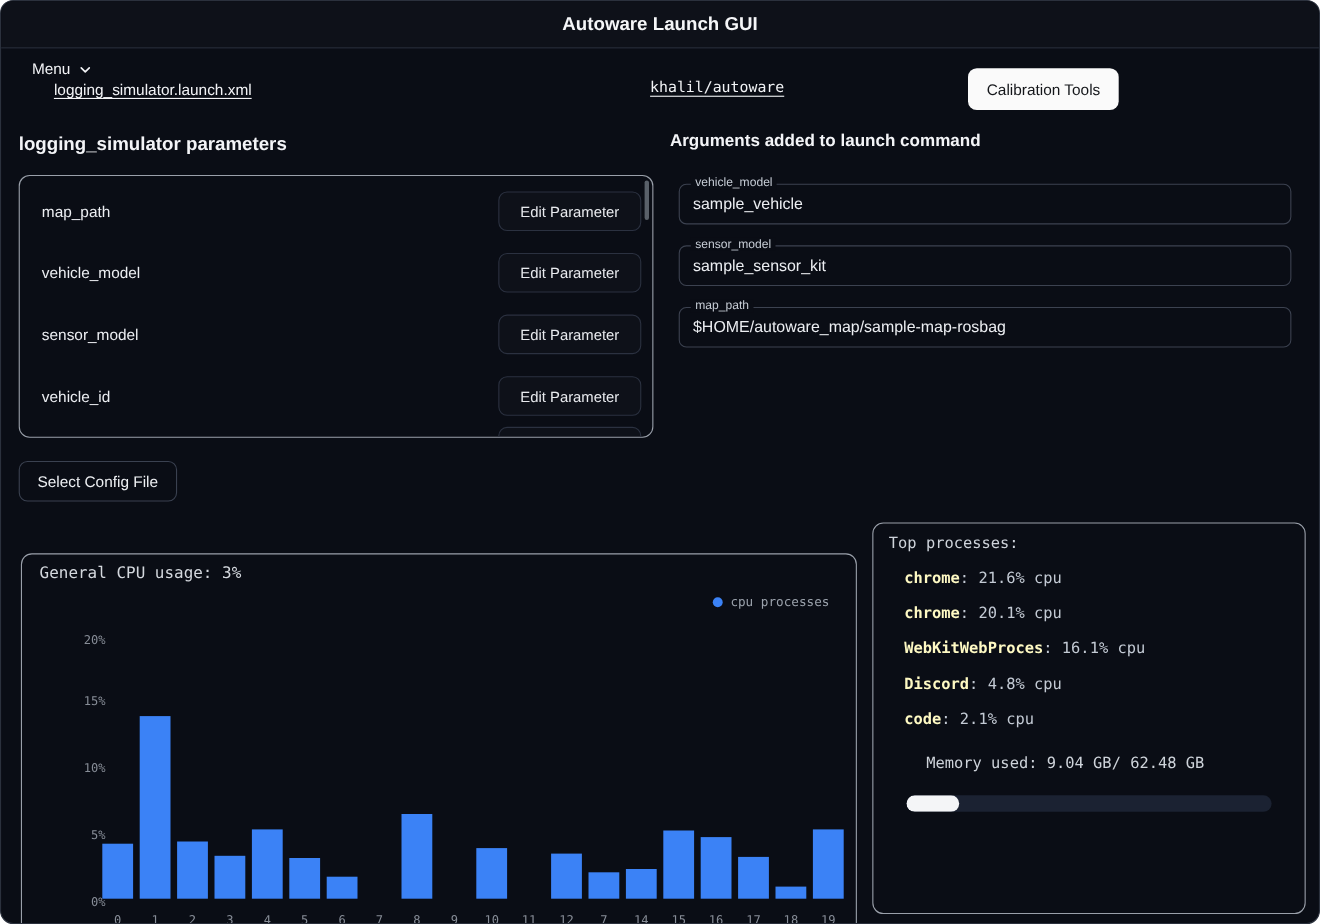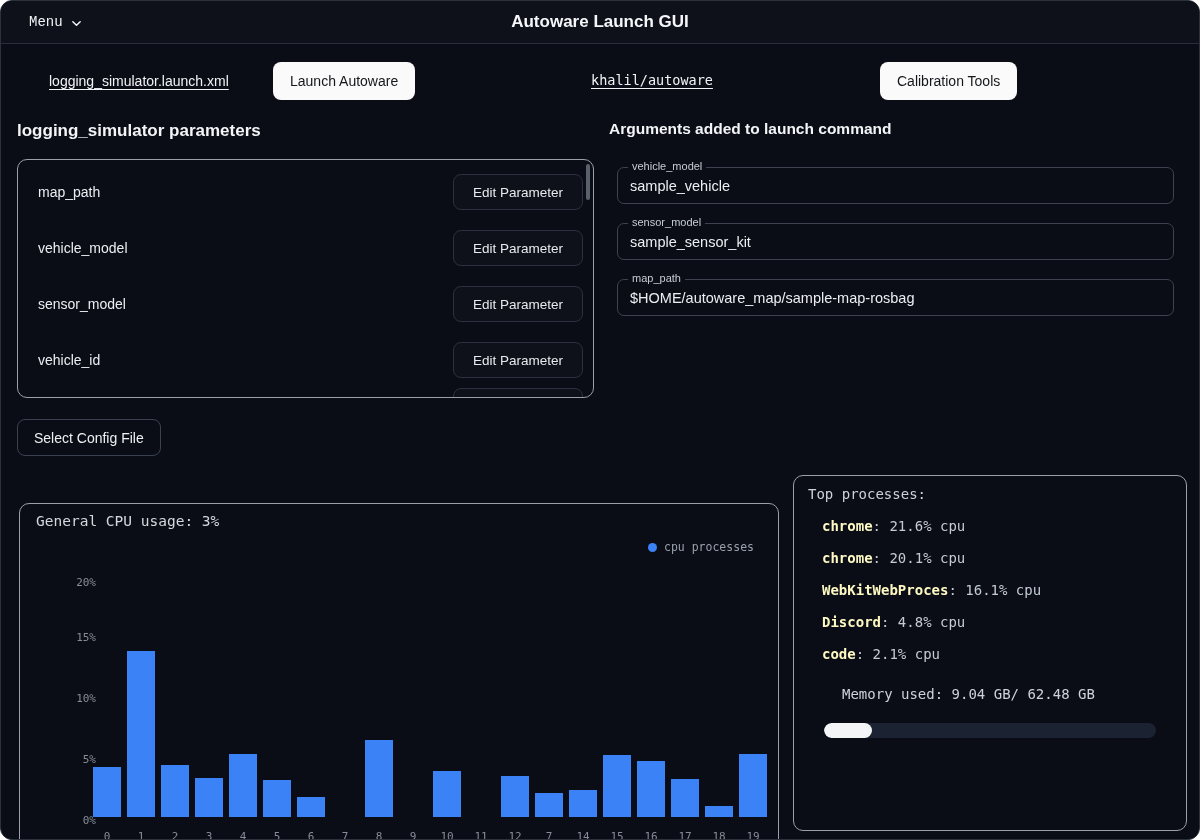--- a/index.html
+++ b/index.html
@@ -1,17 +1,17 @@
 <!DOCTYPE html>
 <html><head>
 <meta charset="utf-8">
 <style>
   html,body{margin:0;padding:0;background:#ffffff;}
   *{box-sizing:border-box;}
-  .sans{font-family:Liberation Mono, monospace;}
+  .sans{font-family:Liberation Sans, sans-serif;margin-top:40px;}
 
   #window{
     position:relative;width:1200px;height:840px;background:#0a0d15;
     border-radius:12px;border:1px solid #2b313d;overflow:hidden;
     font-family:"Liberation Sans", sans-serif;color:#e8eaee;
   }
 
   
   #topbar{
     position:absolute;left:0;top:0;width:100%;height:43px;
@@ -128,21 +128,20 @@
     <button id="menu-btn" class="sans">
       <span>Menu</span>
       <svg width="11" height="11" viewBox="0 0 12 12">
         <polyline points="2,4 6,8 10,4" fill="none" stroke="#f2f3f6" stroke-width="1.6" stroke-linecap="round" stroke-linejoin="round"></polyline>
       </svg>
     </button>
     <div id="app-title">Autoware Launch GUI</div>
   </div>
 
   <a id="launch-file-link" class="link">logging_simulator.launch.xml</a>
-  <button id="launch-btn" class="btn-white">Launch Autoware</button>
   <a id="repo-link" class="link">khalil/autoware</a>
   <button id="calib-btn" class="btn-white">Calibration Tools</button>
 
   <div id="params-heading">logging_simulator parameters</div>
   <div id="params-panel">
 
     <div class="param-row">
         <span class="param-label">map_path</span>
         <button class="edit-btn">Edit Parameter</button>
       </div>

